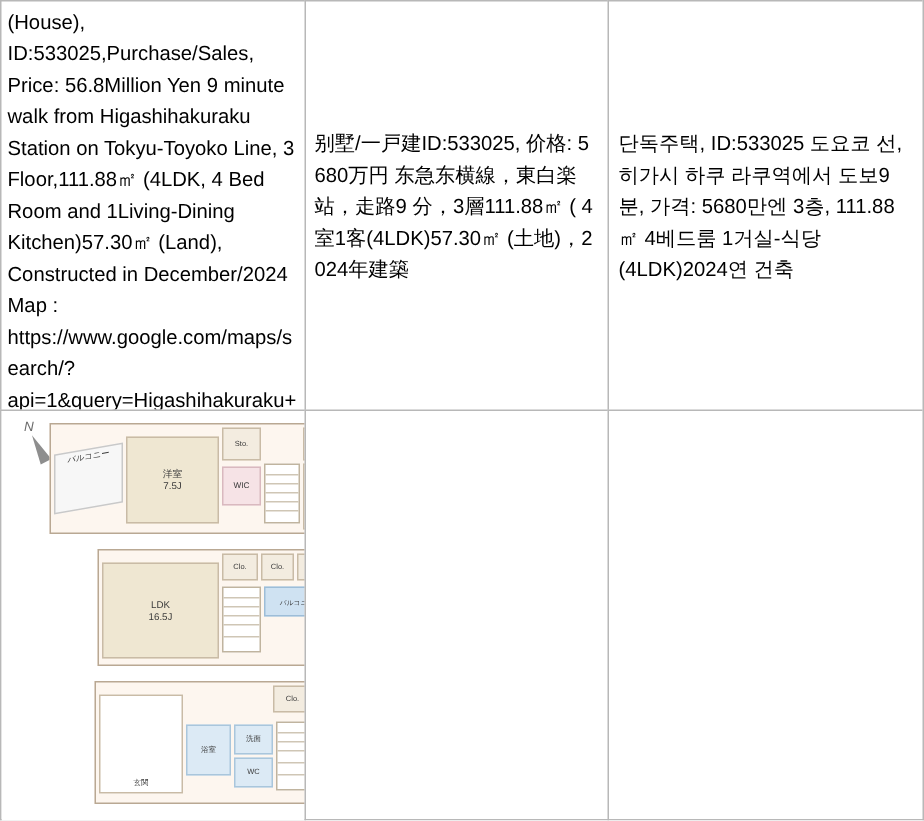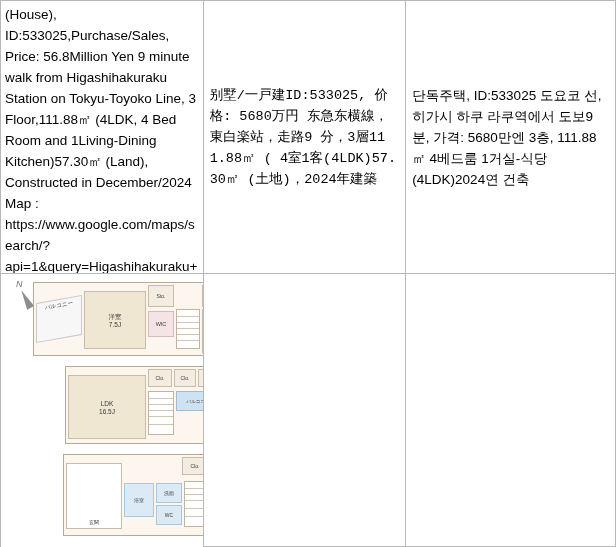--- a/index.html
+++ b/index.html
@@ -40,21 +40,20 @@
     font-size: 13.5px;
     line-height: 21px;
     padding: 3px 4px 0 4px;
     word-break: break-word;
   }
   .text-zh {
     font-size: 13.5px;
     line-height: 21px;
     padding: 0 6px;
     word-break: break-all;
-    font-family: Liberation Mono, monospace;
   }
   .text-ko {
     font-size: 13.5px;
     line-height: 21px;
     padding: 0 6px;
     word-break: break-word;
   }
   .vcenter {
     display: flex;
     flex-direction: column;

